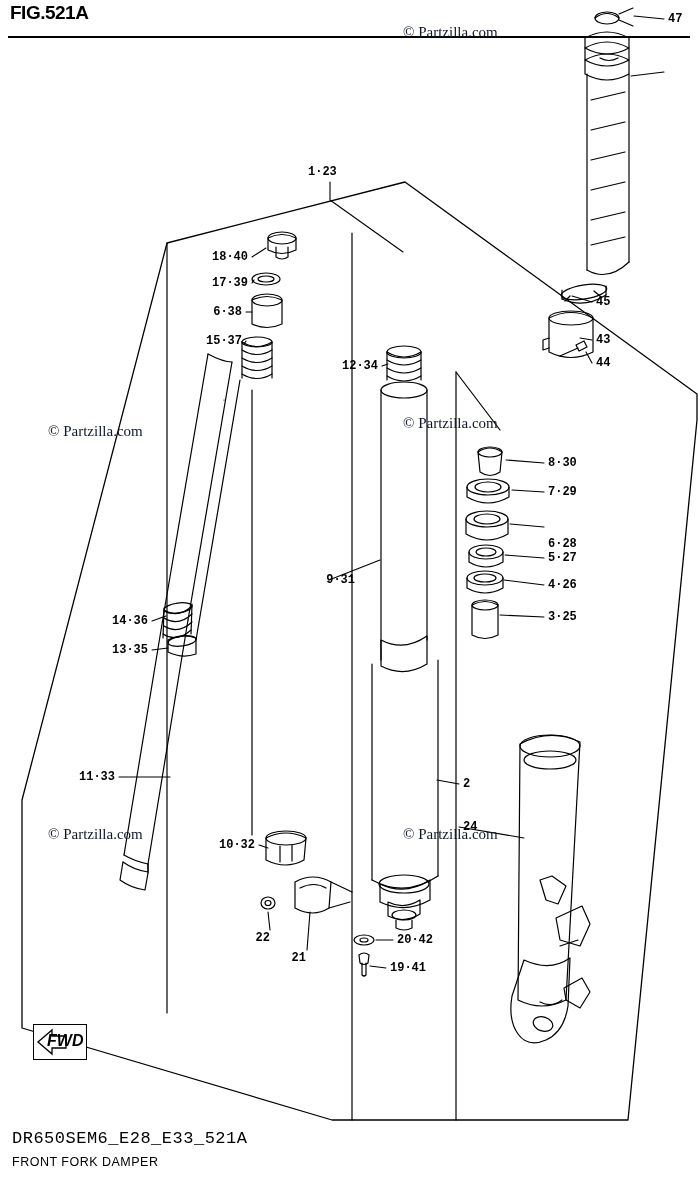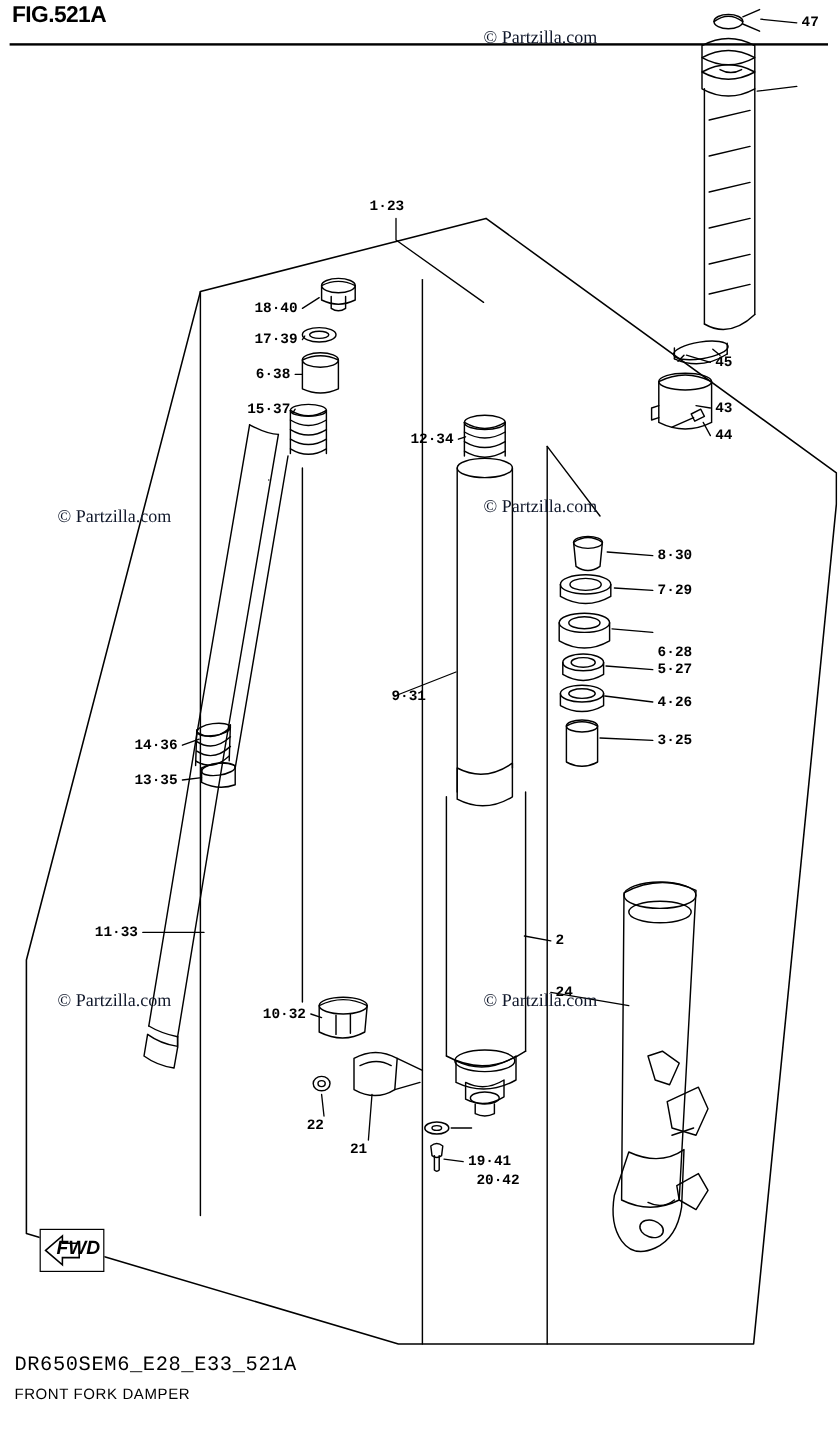--- a/index.html
+++ b/index.html
@@ -314,15 +314,15 @@
     <div class="callout left-anchor" style="left: 548px; top: 617px;">3·25</div>
     <div class="callout right-anchor" style="left: 325px; top: 580px; margin-left: 30px;">9·31</div>
     <div class="callout right-anchor" style="left: 148px; top: 621px;">14·36</div>
     <div class="callout right-anchor" style="left: 148px; top: 650px;">13·35</div>
     <div class="callout right-anchor" style="left: 115px; top: 777px;">11·33</div>
     <div class="callout left-anchor" style="left: 463px; top: 784px;">2</div>
     <div class="callout left-anchor" style="left: 463px; top: 827px;">24</div>
     <div class="callout right-anchor" style="left: 255px; top: 845px;">10·32</div>
     <div class="callout right-anchor" style="left: 270px; top: 938px;">22</div>
     <div class="callout right-anchor" style="left: 306px; top: 958px;">21</div>
-    <div class="callout left-anchor" style="left: 397px; top: 940px; margin-top: 44px;">20·42</div>
+    <div class="callout left-anchor" style="left: 397px; top: 940px;">20·42</div>
     <div class="callout left-anchor" style="left: 390px; top: 968px;">19·41</div>
   </div>
 
 </body></html>

